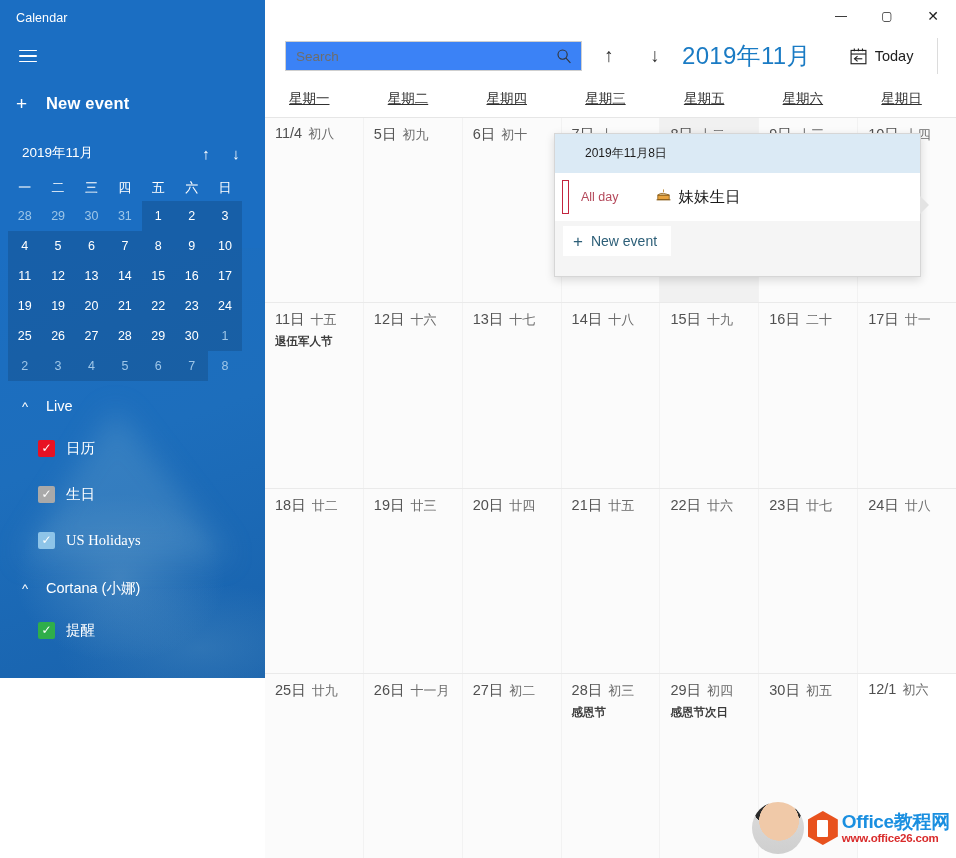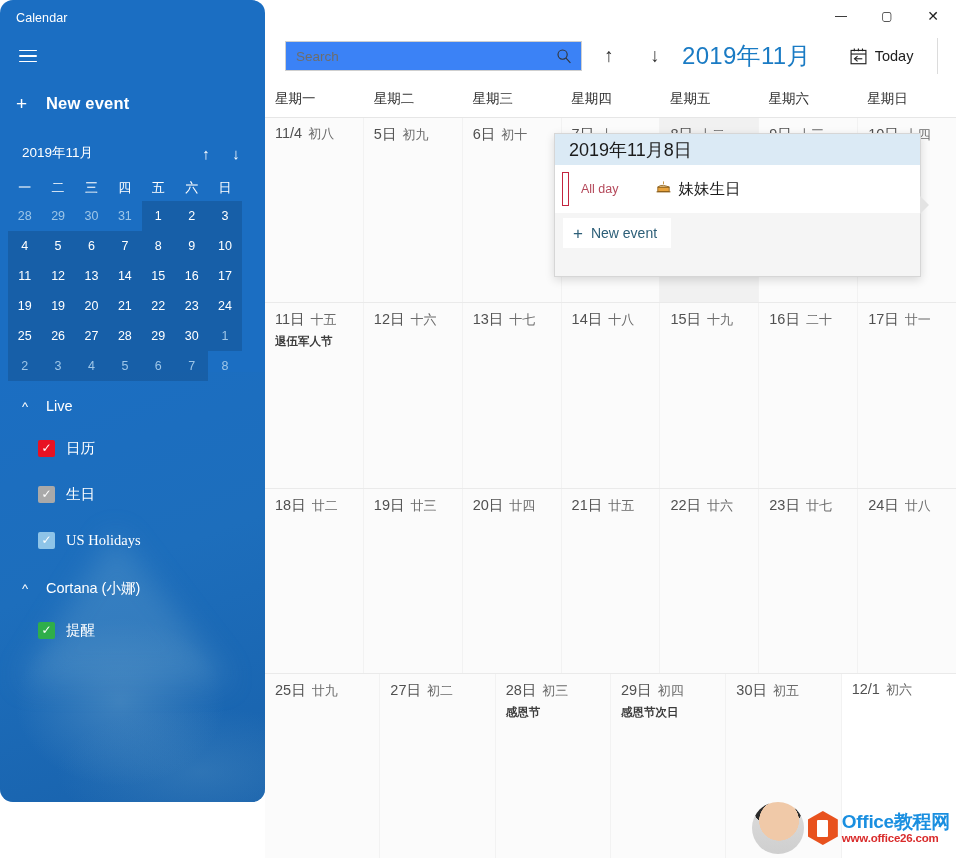--- a/index.html
+++ b/index.html
@@ -11,26 +11,25 @@
   }
   #app {
     position: relative;
     width: 956px; height: 858px;
     display: flex;
   }
 
   
   #sidebar {
     position: relative;
-    width: 265px; height: 802px;
+    width: 265px; height: 678px;
     background: #1b6ec2;
     color: #ffffff;
     overflow: hidden;
     flex: 0 0 265px;
-    border-radius: 13px;
   }
   
   #sidebar-photo {
     position: absolute; left: 0; bottom: 0; width: 265px; height: 430px;
     background:
       radial-gradient(ellipse 150px 120px at 120px 330px, rgba(120,170,205,0.38), rgba(120,170,205,0) 70%),
       radial-gradient(ellipse 200px 90px at 200px 400px, rgba(90,150,195,0.32), rgba(90,150,195,0) 72%),
       linear-gradient(160deg, rgba(25,90,150,0.0) 0%, rgba(35,110,170,0.25) 45%, rgba(20,75,130,0.35) 100%);
     pointer-events: none;
   }
@@ -185,21 +184,21 @@
 
   
   .dow-row {
     position: absolute; top: 80px; left: 0;
     width: 691px; height: 38px;
     display: flex; border-bottom: 1px solid #e6e6e6;
     background: #ffffff;
   }
   .dow-col {
     flex: 1 1 0; display: flex; align-items: center;
-    padding-left: 10px; font-size: 13.5px; color: #303030;
+    padding-left: 24px; font-size: 13.5px; color: #303030; text-decoration: underline;
   }
 
   
   .month-grid {
     position: absolute; top: 118px; left: 0;
     width: 691px; height: 740px;
     display: flex; flex-direction: column;
   }
   .week-row {
     flex: 1 1 0; display: flex;
@@ -232,23 +231,23 @@
   
   .flyout {
     position: absolute; left: 289px; top: 133px;
     width: 367px; height: 144px;
     background: #f5f5f5;
     border: 1px solid #d6d6d6;
     box-shadow: 0 3px 9px rgba(0,0,0,0.14);
     z-index: 30;
   }
   .flyout-head {
-    height: 31px; background: #dbeaf5;
-    display: flex; align-items: center; padding-left: 14px;
-    font-size: 18px; color: #1b1b1b;
+    height: 39px; background: #dbeaf5;
+    display: flex; align-items: center; padding-left: 30px;
+    font-size: 12px; color: #1b1b1b;
   }
   .flyout-event {
     height: 48px; margin: 0 0 0 0; background: #ffffff;
     display: flex; align-items: center; position: relative;
   }
   .acc-bar {
     position: absolute; left: 7px; top: 7px;
     width: 7px; height: 34px;
     border: 1.6px solid #c3253f; background: #ffffff;
   }
@@ -466,22 +465,22 @@
         </svg>
         <span class="tlabel">Today</span>
       </div>
 
       <div class="tb-divider"></div>
     </div>
 
     <div class="dow-row" id="dow-row">
         <div class="dow-col">星期一</div>
         <div class="dow-col">星期二</div>
+        <div class="dow-col">星期四</div>
         <div class="dow-col">星期三</div>
-        <div class="dow-col">星期四</div>
         <div class="dow-col">星期五</div>
         <div class="dow-col">星期六</div>
         <div class="dow-col">星期日</div>
       </div>
 
     <div class="month-grid" id="month-grid">
         <div class="week-row">
           <div class="day-cell">
             <div class="day-head">
               <span class="day-num">11/4</span>
@@ -621,20 +620,26 @@
               <span class="day-num">24日</span>
               <span class="lunar">廿八</span>
             </div>
           </div>
         </div>
         <div class="week-row">
           <div class="day-cell">
             <div class="day-head">
               <span class="day-num">25日</span>
               <span class="lunar">廿九</span>
+            </div>
+          </div>
+          <div class="day-cell">
+            <div class="day-head">
+              <span class="day-num">26日</span>
+              <span class="lunar">十一月</span>
             </div>
           </div>
           <div class="day-cell">
             <div class="day-head">
               <span class="day-num">27日</span>
               <span class="lunar">初二</span>
             </div>
           </div>
           <div class="day-cell">
             <div class="day-head">

